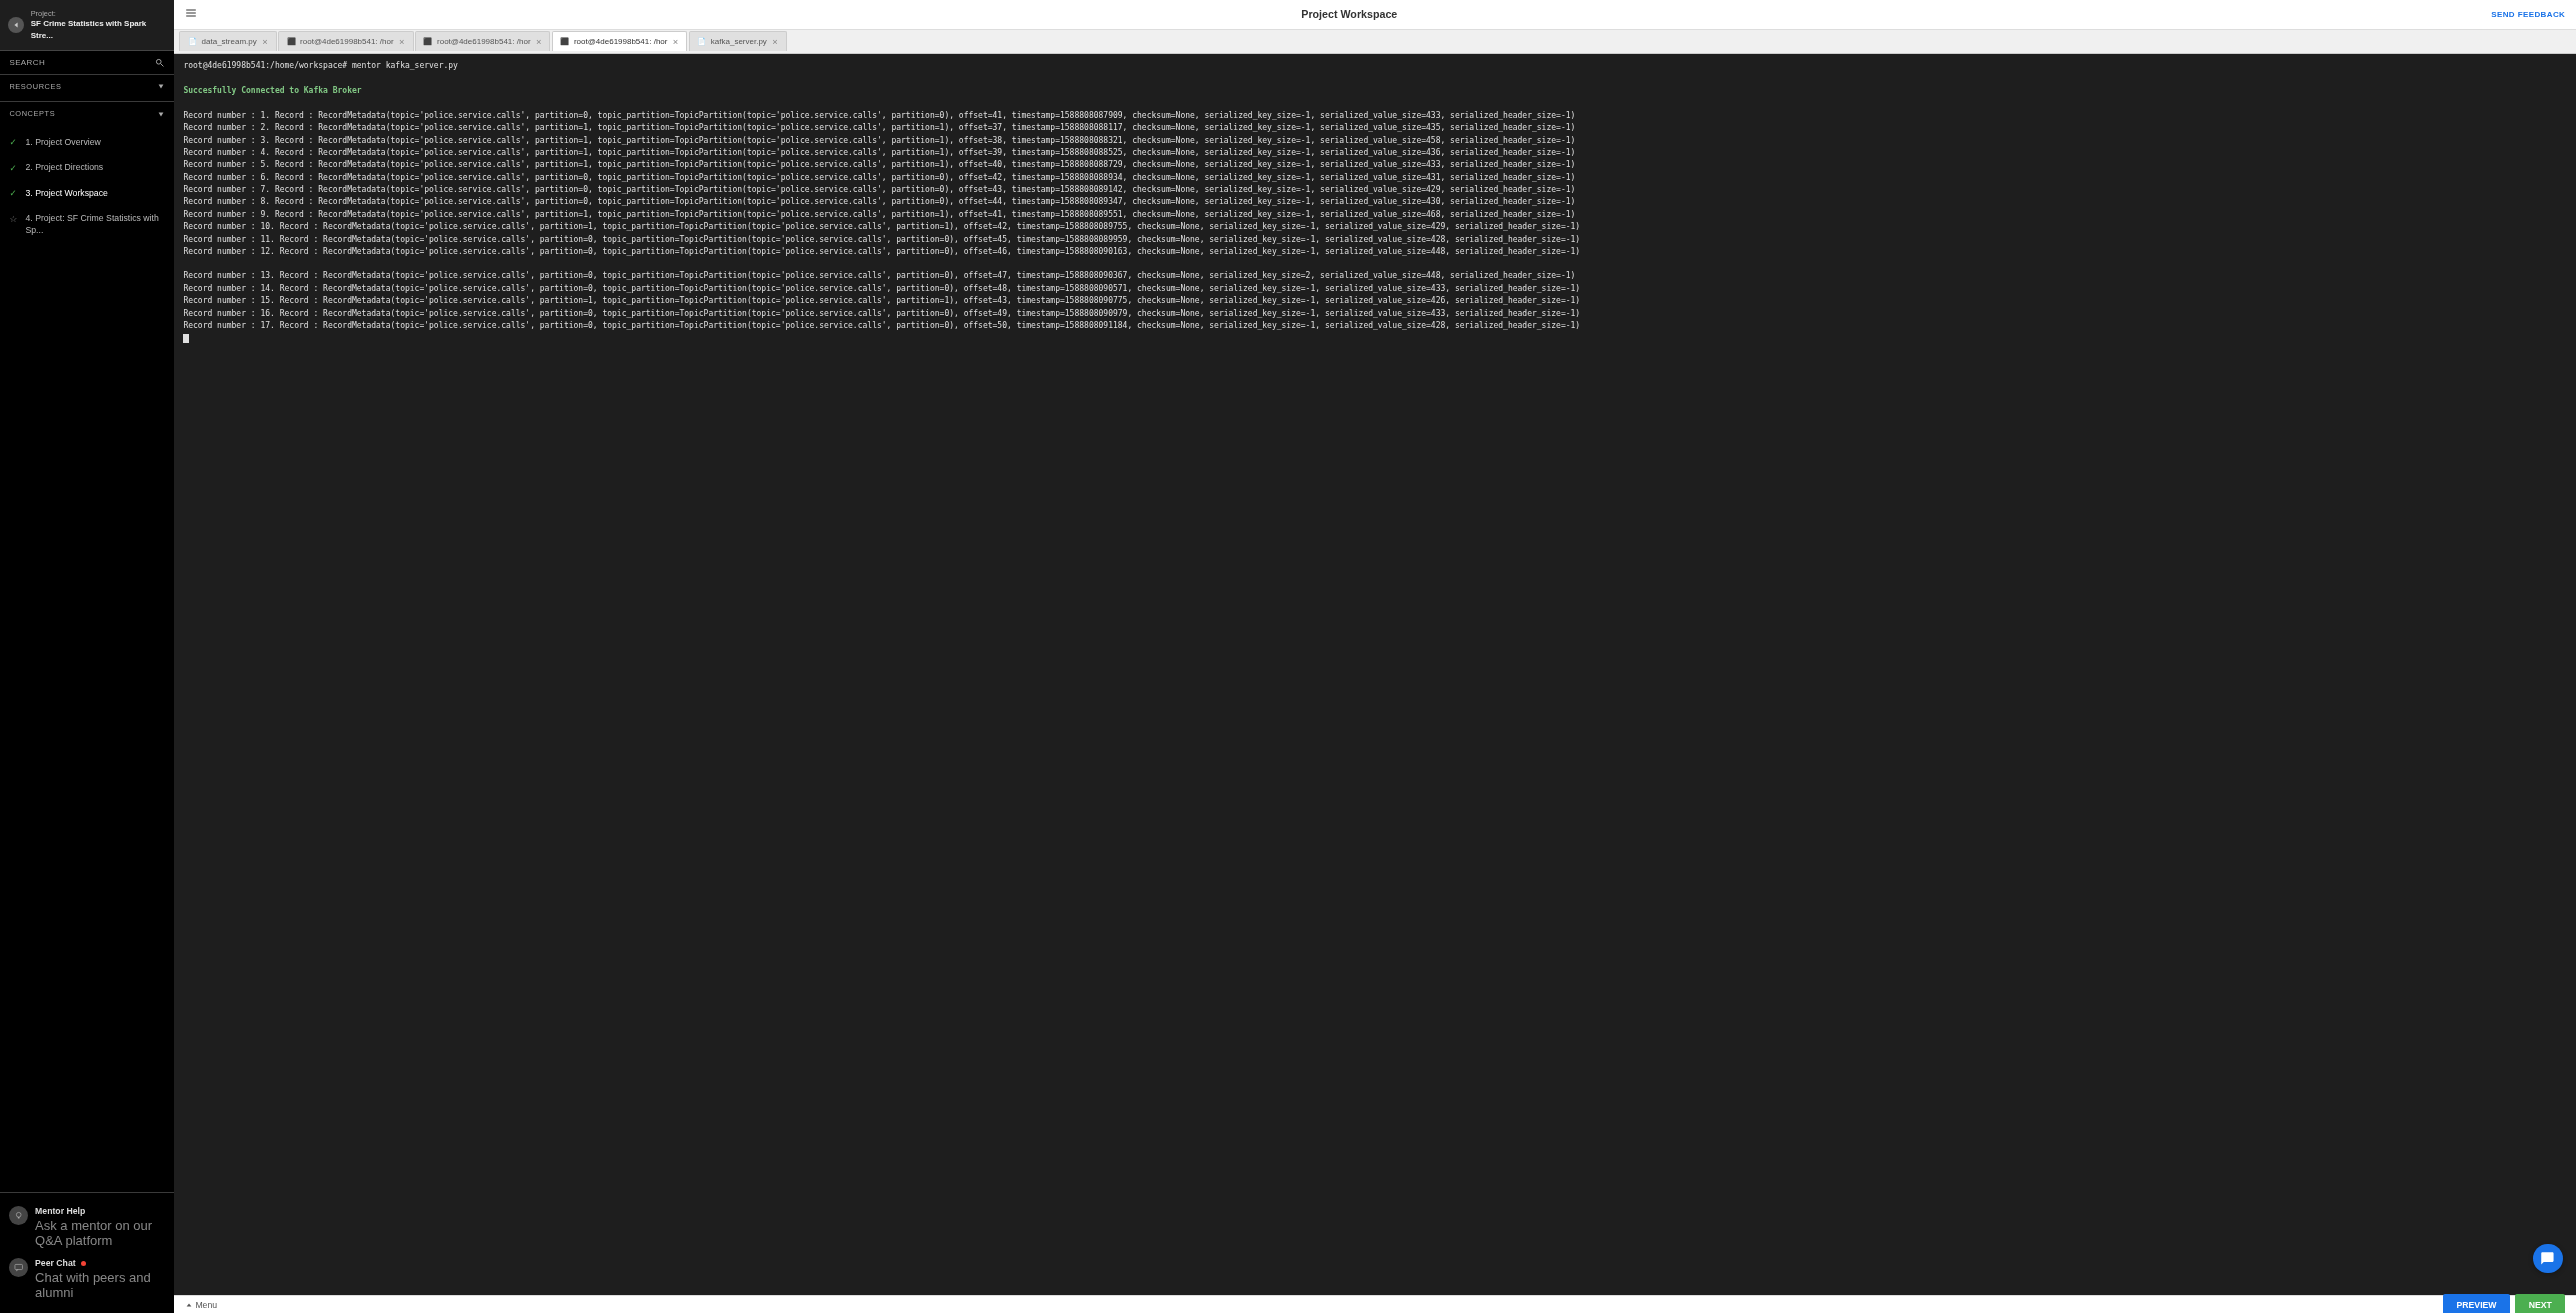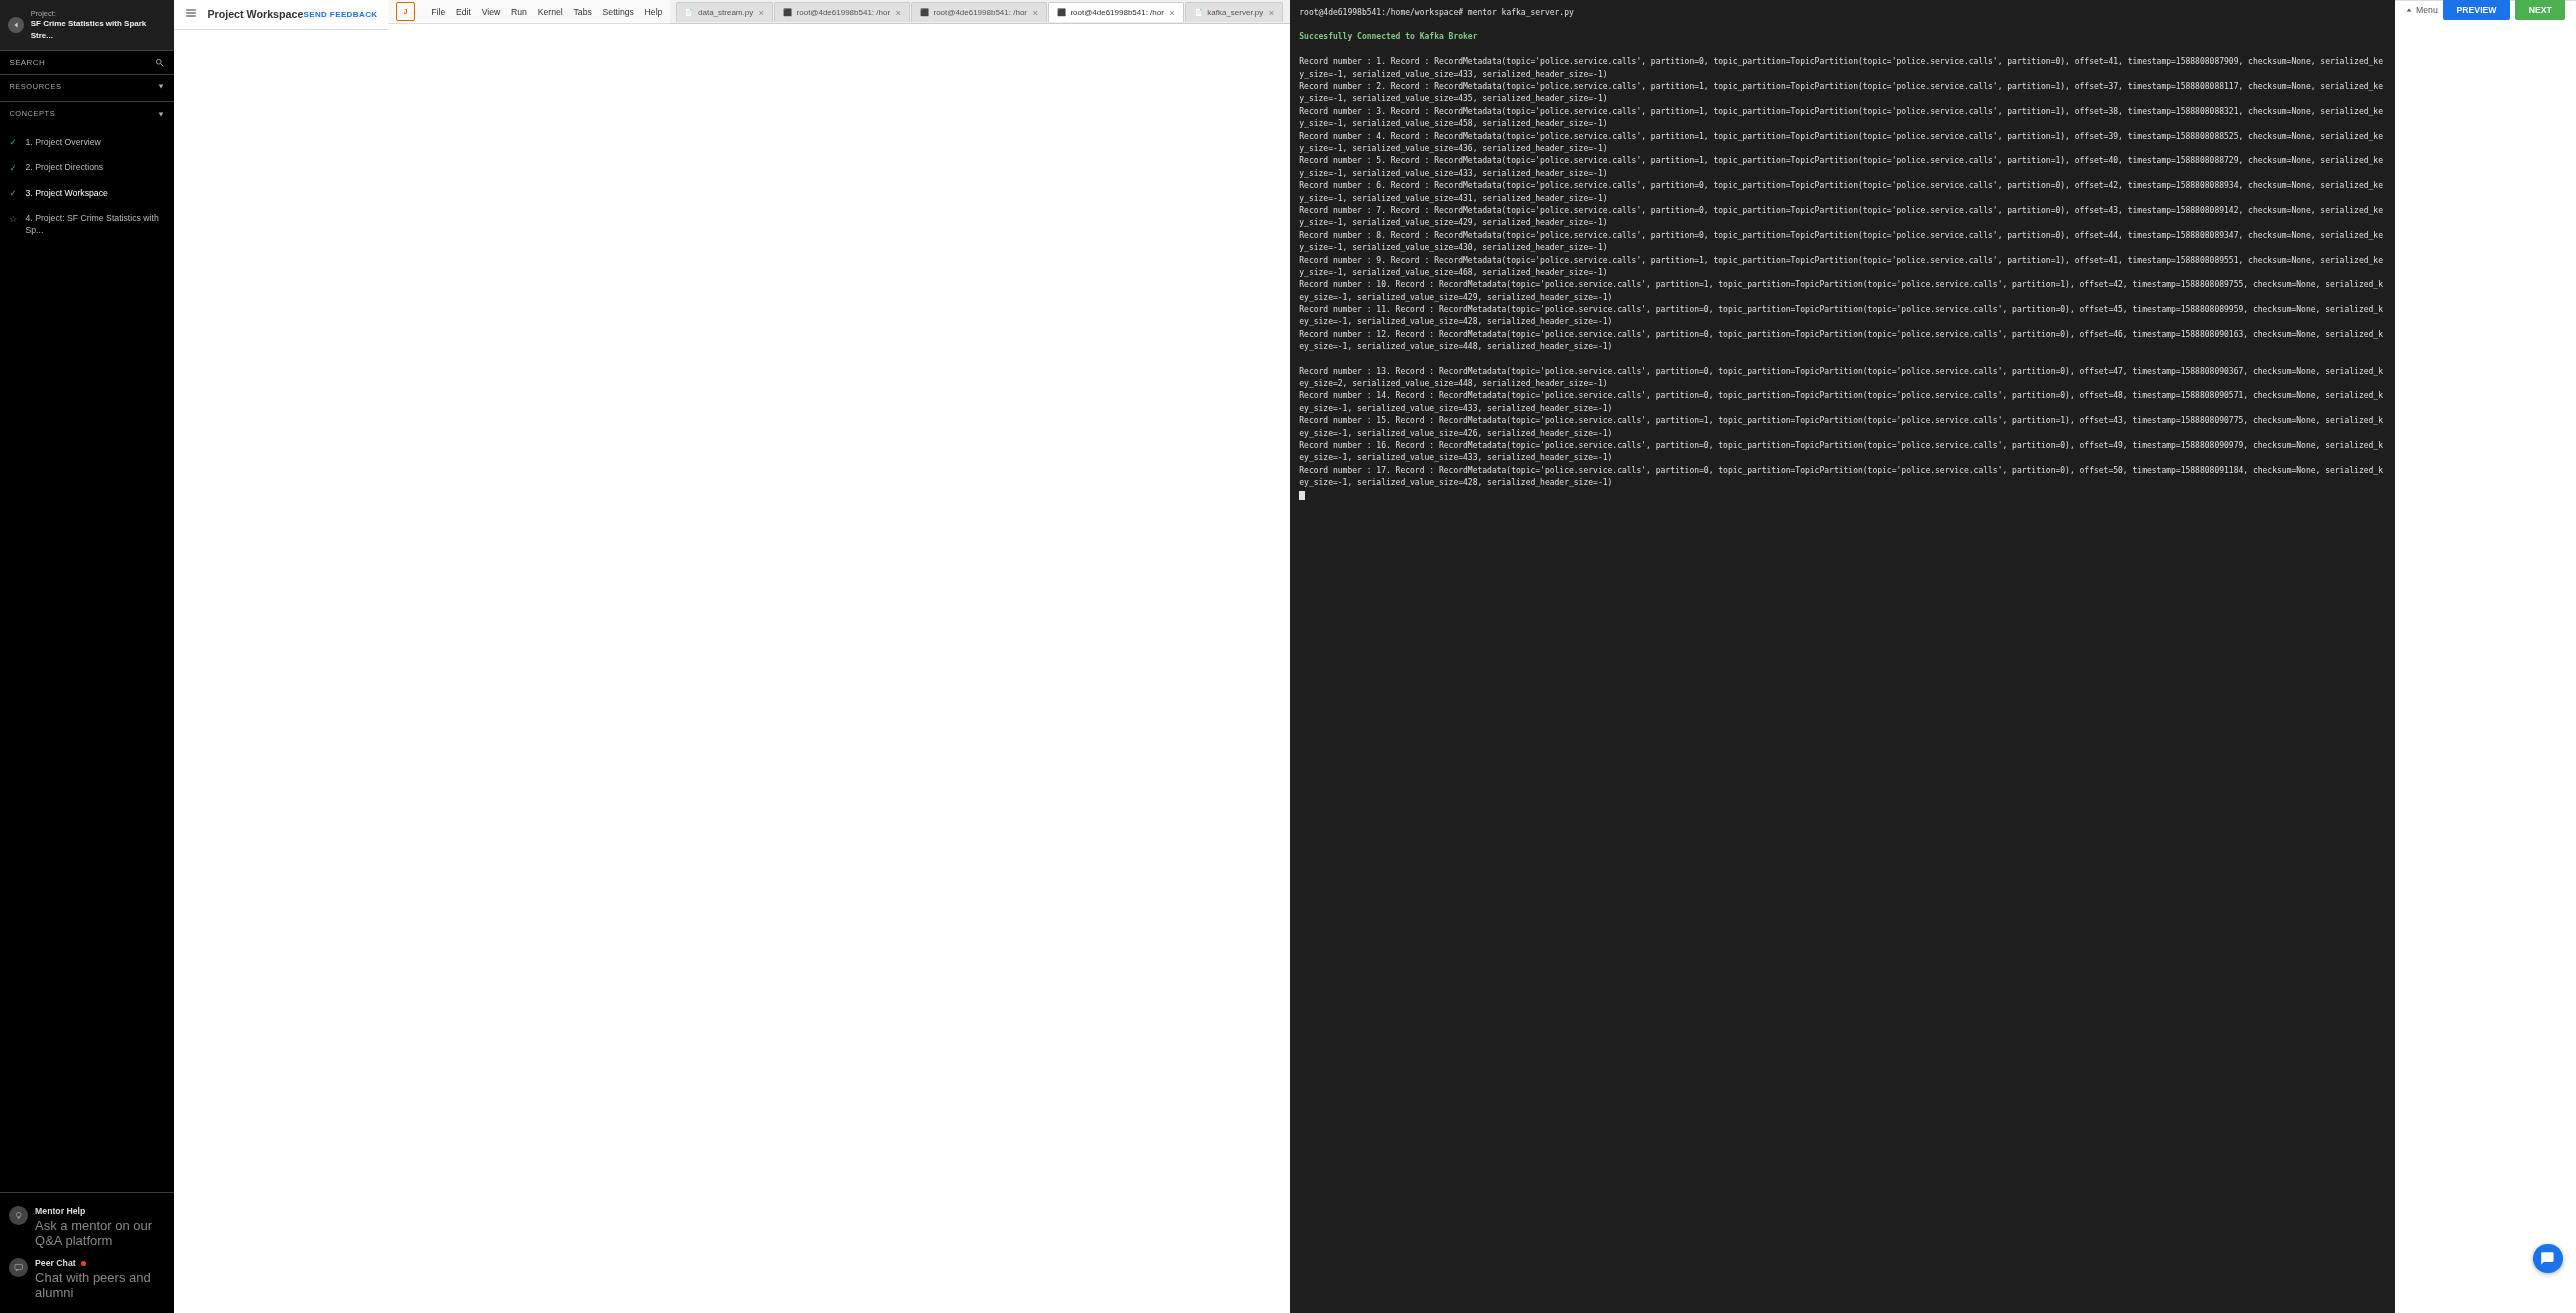--- a/index.html
+++ b/index.html
@@ -96,21 +96,21 @@
       margin-right: 6.7px;
     }
     .footer-item .footer-icon svg { width: 9.4px; height: 9.4px; fill: #aaa; }
     .footer-item .footer-text .footer-title { font-size: 8.7px; color: #ddd; font-weight: 600; }
     .footer-item .footer-text .footer-sub { font-size: 13px; color: #888; margin-top: 1.3px; }
 
     
     .main-content {
       flex: 1;
       display: flex;
-      flex-direction: row;
+      flex-direction: column;
       overflow: hidden;
       background: #fff;
     }
 
     
     .topbar {
       display: flex; align-items: center;
       background: #fff;
       border-bottom: 0.7px solid #ddd;
       padding: 0 10.7px;
@@ -332,31 +332,20 @@
       <svg viewBox="0 0 20 20">
         <rect x="2" y="4" width="16" height="2" fill="#555"></rect>
         <rect x="2" y="9" width="16" height="2" fill="#555"></rect>
         <rect x="2" y="14" width="16" height="2" fill="#555"></rect>
       </svg>
     </div>
     <div class="topbar-title">Project Workspace</div>
     <div class="topbar-feedback">SEND FEEDBACK</div>
   </div>
 
-  <div class="jupyter-bar">
-    <div class="jupyter-logo">J</div>
-    <span class="jmenu">File</span>
-    <span class="jmenu">Edit</span>
-    <span class="jmenu">View</span>
-    <span class="jmenu">Run</span>
-    <span class="jmenu">Kernel</span>
-    <span class="jmenu">Tabs</span>
-    <span class="jmenu">Settings</span>
-    <span class="jmenu">Help</span>
-  </div>
 
   <div class="tabs-bar">
     <div class="tab">
       <span class="tab-icon">📄</span>
       <span>data_stream.py</span>
       <span class="tab-close">×</span>
     </div>
     <div class="tab">
       <span class="tab-icon">⬛</span>
       <span>root@4de61998b541: /hor</span>

